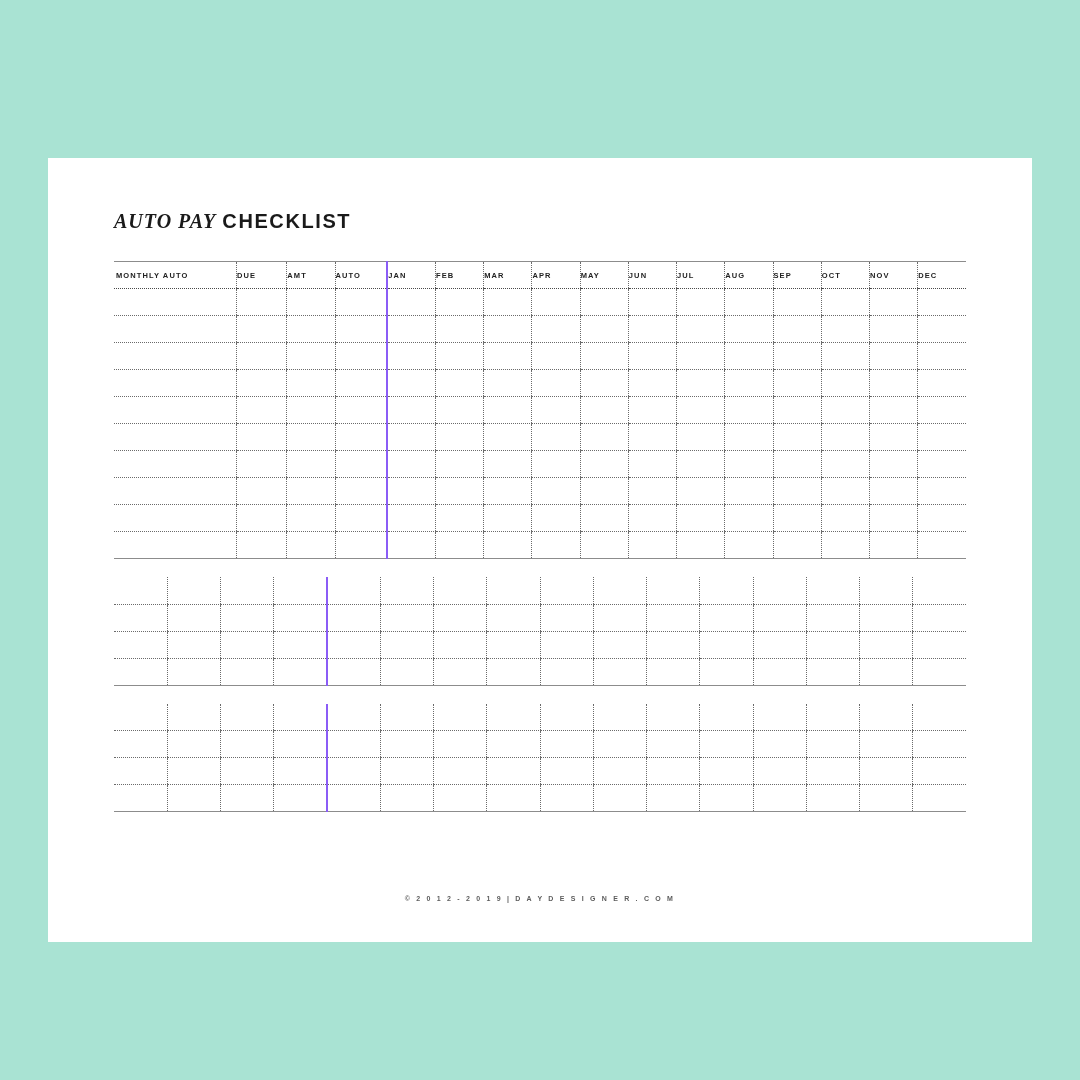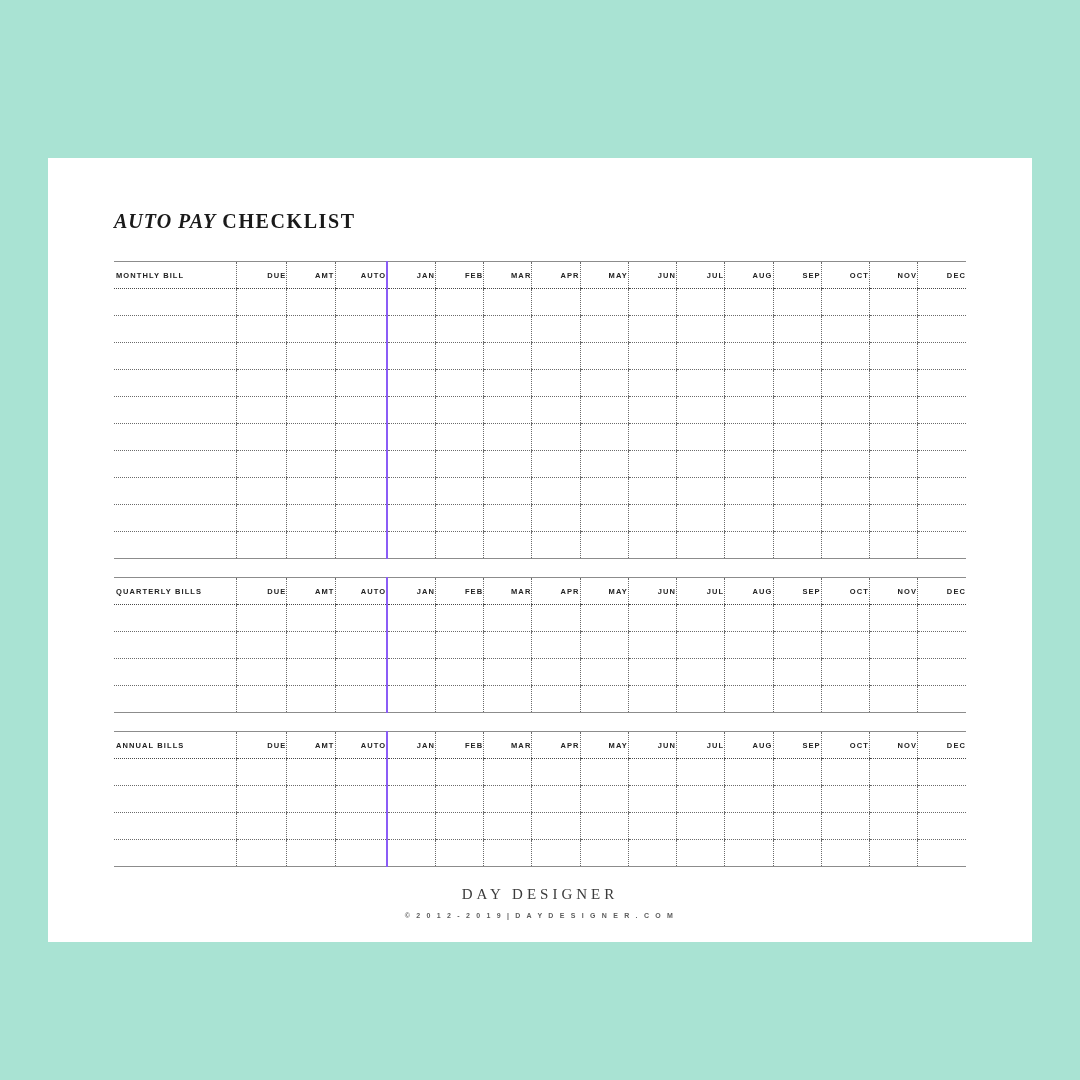--- a/index.html
+++ b/index.html
@@ -41,21 +41,21 @@
     margin: 14px 0 0 0;
   }
   .title .ital {
     font-family: "Liberation Serif", serif;
     font-style: italic;
     font-weight: 700;
     letter-spacing: 1px;
     font-size: 20px;
   }
   .title .bold {
-    font-family: Liberation Serif, serif;
+    font-family: Liberation Sans, sans-serif;
     font-weight: 700;
     letter-spacing: 1.6px;
     font-size: 20px;
     margin-top: 20px;
   }
   
   table.grid {
     border-collapse: collapse;
     width: 852px;
     table-layout: fixed;
@@ -64,21 +64,21 @@
     padding: 0;
     margin: 0;
   }
   .hdr-row td {
     height: 27px;
     vertical-align: middle;
     font-size: 7.5px;
     font-weight: 700;
     letter-spacing: 1.1px;
     color: #222;
-    text-align: right;
+    text-align: left;
     border-top: 1px solid #8c8c8c;
     border-bottom: 1px dotted #4a4a4a;
   }
   .hdr-row td.label {
     text-align: left;
     padding-left: 2px;
   }
   .body-row td {
     height: 27px;
     border-bottom: 1px dotted #6a6a6a;
@@ -122,21 +122,21 @@
       <div class="title">
         <span class="ital">AUTO PAY</span>
         <span class="bold">CHECKLIST</span>
       </div>
 
       <div style="height:28px"></div>
 
       <table class="grid section">
         <tbody>
             <tr class="hdr-row">
-              <td class="label" style="width: 122px;">MONTHLY BILL</td>
+              <td class="label" style="width: 122px;">MONTHLY AUTO</td>
               <td class="vl" style="width: 50px;">DUE</td>
               <td class="vl" style="width: 48px;">AMT</td>
               <td class="vl" style="width: 52px;">AUTO</td>
               <td class="vsolid" style="width: 48px;">JAN</td>
               <td class="vl" style="width: 48px;">FEB</td>
               <td class="vl" style="width: 48px;">MAR</td>
               <td class="vl" style="width: 48px;">APR</td>
               <td class="vl" style="width: 48px;">MAY</td>
               <td class="vl" style="width: 48px;">JUN</td>
               <td class="vl" style="width: 48px;">JUL</td>
@@ -326,38 +326,20 @@
               <td class="vl"></td>
               <td class="vl"></td>
             </tr>
           </tbody>
       </table>
 
       <div style="height:18px"></div>
 
       <table class="grid section">
         <tbody>
-            <tr class="hdr-row">
-              <td class="label" style="width: 122px;">QUARTERLY BILLS</td>
-              <td class="vl" style="width: 50px;">DUE</td>
-              <td class="vl" style="width: 48px;">AMT</td>
-              <td class="vl" style="width: 52px;">AUTO</td>
-              <td class="vsolid" style="width: 48px;">JAN</td>
-              <td class="vl" style="width: 48px;">FEB</td>
-              <td class="vl" style="width: 48px;">MAR</td>
-              <td class="vl" style="width: 48px;">APR</td>
-              <td class="vl" style="width: 48px;">MAY</td>
-              <td class="vl" style="width: 48px;">JUN</td>
-              <td class="vl" style="width: 48px;">JUL</td>
-              <td class="vl" style="width: 48px;">AUG</td>
-              <td class="vl" style="width: 48px;">SEP</td>
-              <td class="vl" style="width: 48px;">OCT</td>
-              <td class="vl" style="width: 48px;">NOV</td>
-              <td class="vl" style="width: 48px;">DEC</td>
-            </tr>
             <tr class="body-row">
               <td></td>
               <td class="vl"></td>
               <td class="vl"></td>
               <td class="vl"></td>
               <td class="vsolid"></td>
               <td class="vl"></td>
               <td class="vl"></td>
               <td class="vl"></td>
               <td class="vl"></td>
@@ -423,38 +405,20 @@
               <td class="vl"></td>
               <td class="vl"></td>
             </tr>
           </tbody>
       </table>
 
       <div style="height:18px"></div>
 
       <table class="grid section">
         <tbody>
-            <tr class="hdr-row">
-              <td class="label" style="width: 122px;">ANNUAL BILLS</td>
-              <td class="vl" style="width: 50px;">DUE</td>
-              <td class="vl" style="width: 48px;">AMT</td>
-              <td class="vl" style="width: 52px;">AUTO</td>
-              <td class="vsolid" style="width: 48px;">JAN</td>
-              <td class="vl" style="width: 48px;">FEB</td>
-              <td class="vl" style="width: 48px;">MAR</td>
-              <td class="vl" style="width: 48px;">APR</td>
-              <td class="vl" style="width: 48px;">MAY</td>
-              <td class="vl" style="width: 48px;">JUN</td>
-              <td class="vl" style="width: 48px;">JUL</td>
-              <td class="vl" style="width: 48px;">AUG</td>
-              <td class="vl" style="width: 48px;">SEP</td>
-              <td class="vl" style="width: 48px;">OCT</td>
-              <td class="vl" style="width: 48px;">NOV</td>
-              <td class="vl" style="width: 48px;">DEC</td>
-            </tr>
             <tr class="body-row">
               <td></td>
               <td class="vl"></td>
               <td class="vl"></td>
               <td class="vl"></td>
               <td class="vsolid"></td>
               <td class="vl"></td>
               <td class="vl"></td>
               <td class="vl"></td>
               <td class="vl"></td>
@@ -517,19 +481,18 @@
               <td class="vl"></td>
               <td class="vl"></td>
               <td class="vl"></td>
               <td class="vl"></td>
               <td class="vl"></td>
             </tr>
           </tbody>
       </table>
 
       <div class="footer">
-        <div class="brand">DAY DESIGNER</div>
         <div class="copy">© 2 0 1 2 - 2 0 1 9   |   D A Y D E S I G N E R . C O M</div>
       </div>
 
     </div>
   </div>
 </div>
 
 </body></html>

